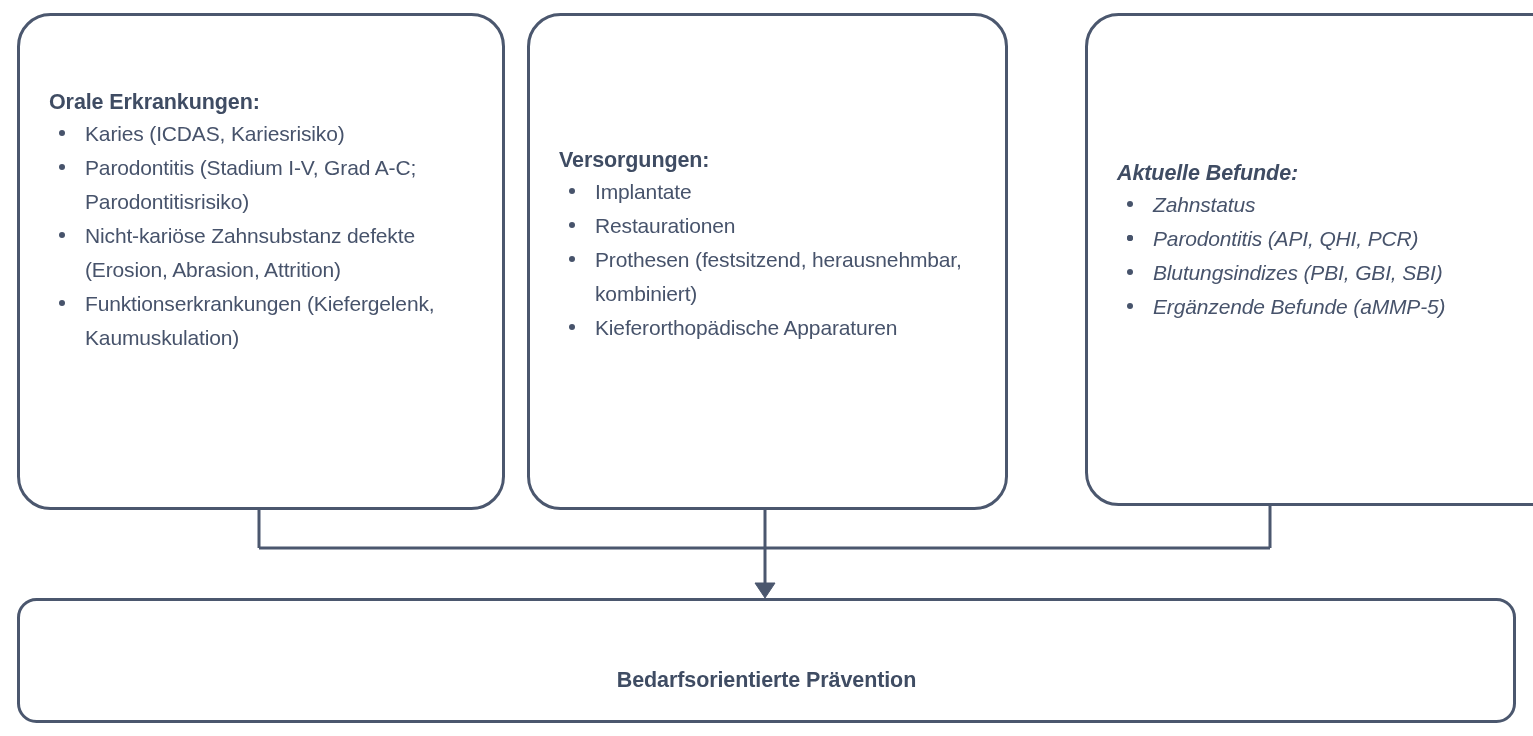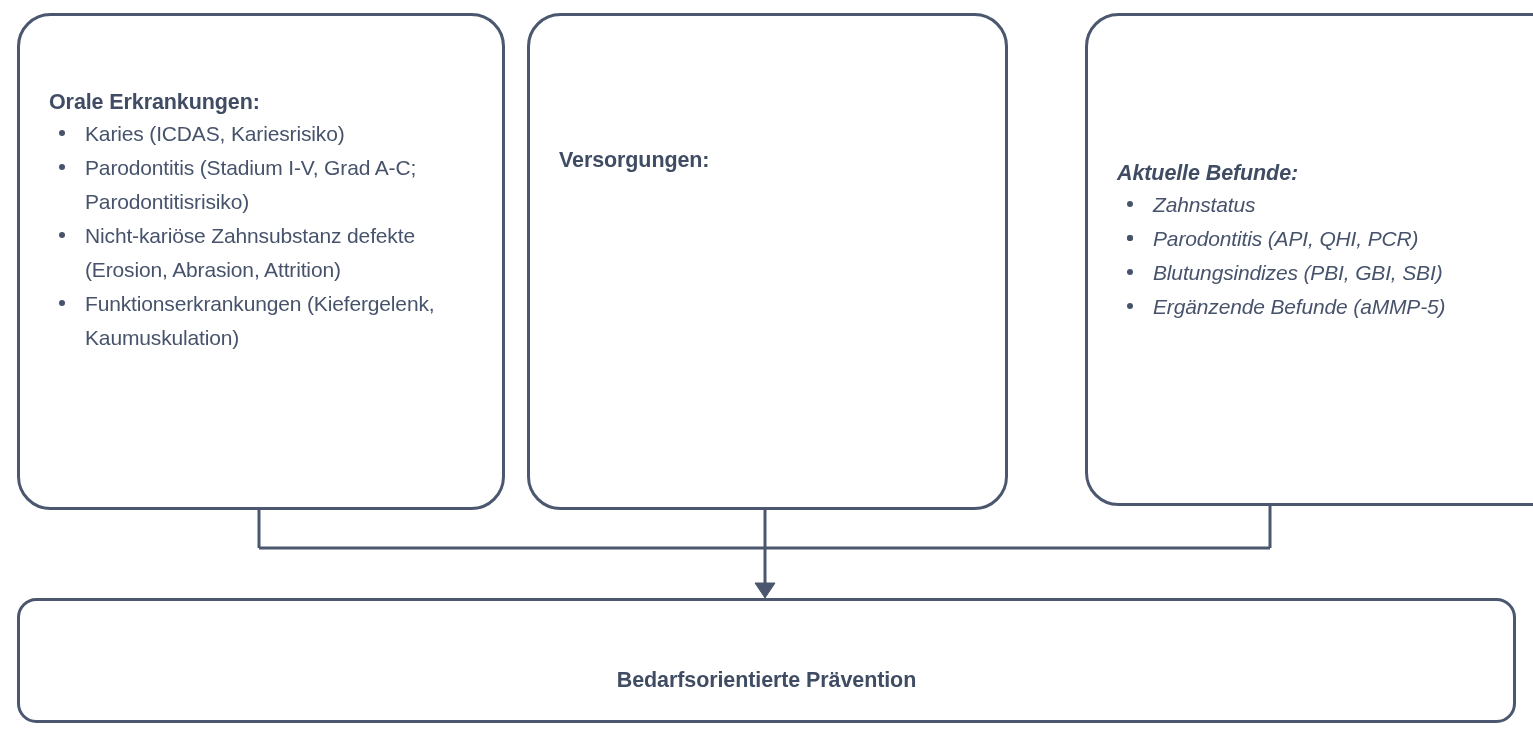--- a/index.html
+++ b/index.html
@@ -112,20 +112,26 @@
       </ul>
     </div>
   </div>
 
   <div class="card" style="left:527px; top:13px; width:481px; height:417px;">
     <svg class="card-inner" width="481" height="497" viewBox="0 0 481 497">
       <rect x="1.5" y="1.5" width="478" height="494" rx="32" ry="32" fill="#ffffff" stroke="#4b576e" stroke-width="3"></rect>
     </svg>
     <div style="position:absolute; left:32px; top:132px; width:430px;">
       <div class="card-title">Versorgungen:</div>
+      <ul class="bullets">
+        <li><span class="bullet-dot"></span><span>Implantate</span></li>
+        <li><span class="bullet-dot"></span><span>Restaurationen</span></li>
+        <li><span class="bullet-dot"></span><span>Prothesen (festsitzend, herausnehmbar, kombiniert)</span></li>
+        <li><span class="bullet-dot"></span><span>Kieferorthopädische Apparaturen</span></li>
+      </ul>
     </div>
   </div>
 
   <div class="card" style="left:1085px; top:13px; width:492px; height:533px;font-style:italic;">
     <svg class="card-inner" width="492" height="493" viewBox="0 0 492 493">
       <rect x="1.5" y="1.5" width="489" height="490" rx="32" ry="32" fill="#ffffff" stroke="#4b576e" stroke-width="3"></rect>
     </svg>
     <div style="position:absolute; left:32px; top:145px; width:444px;">
       <div class="card-title">Aktuelle Befunde:</div>
       <ul class="bullets">

